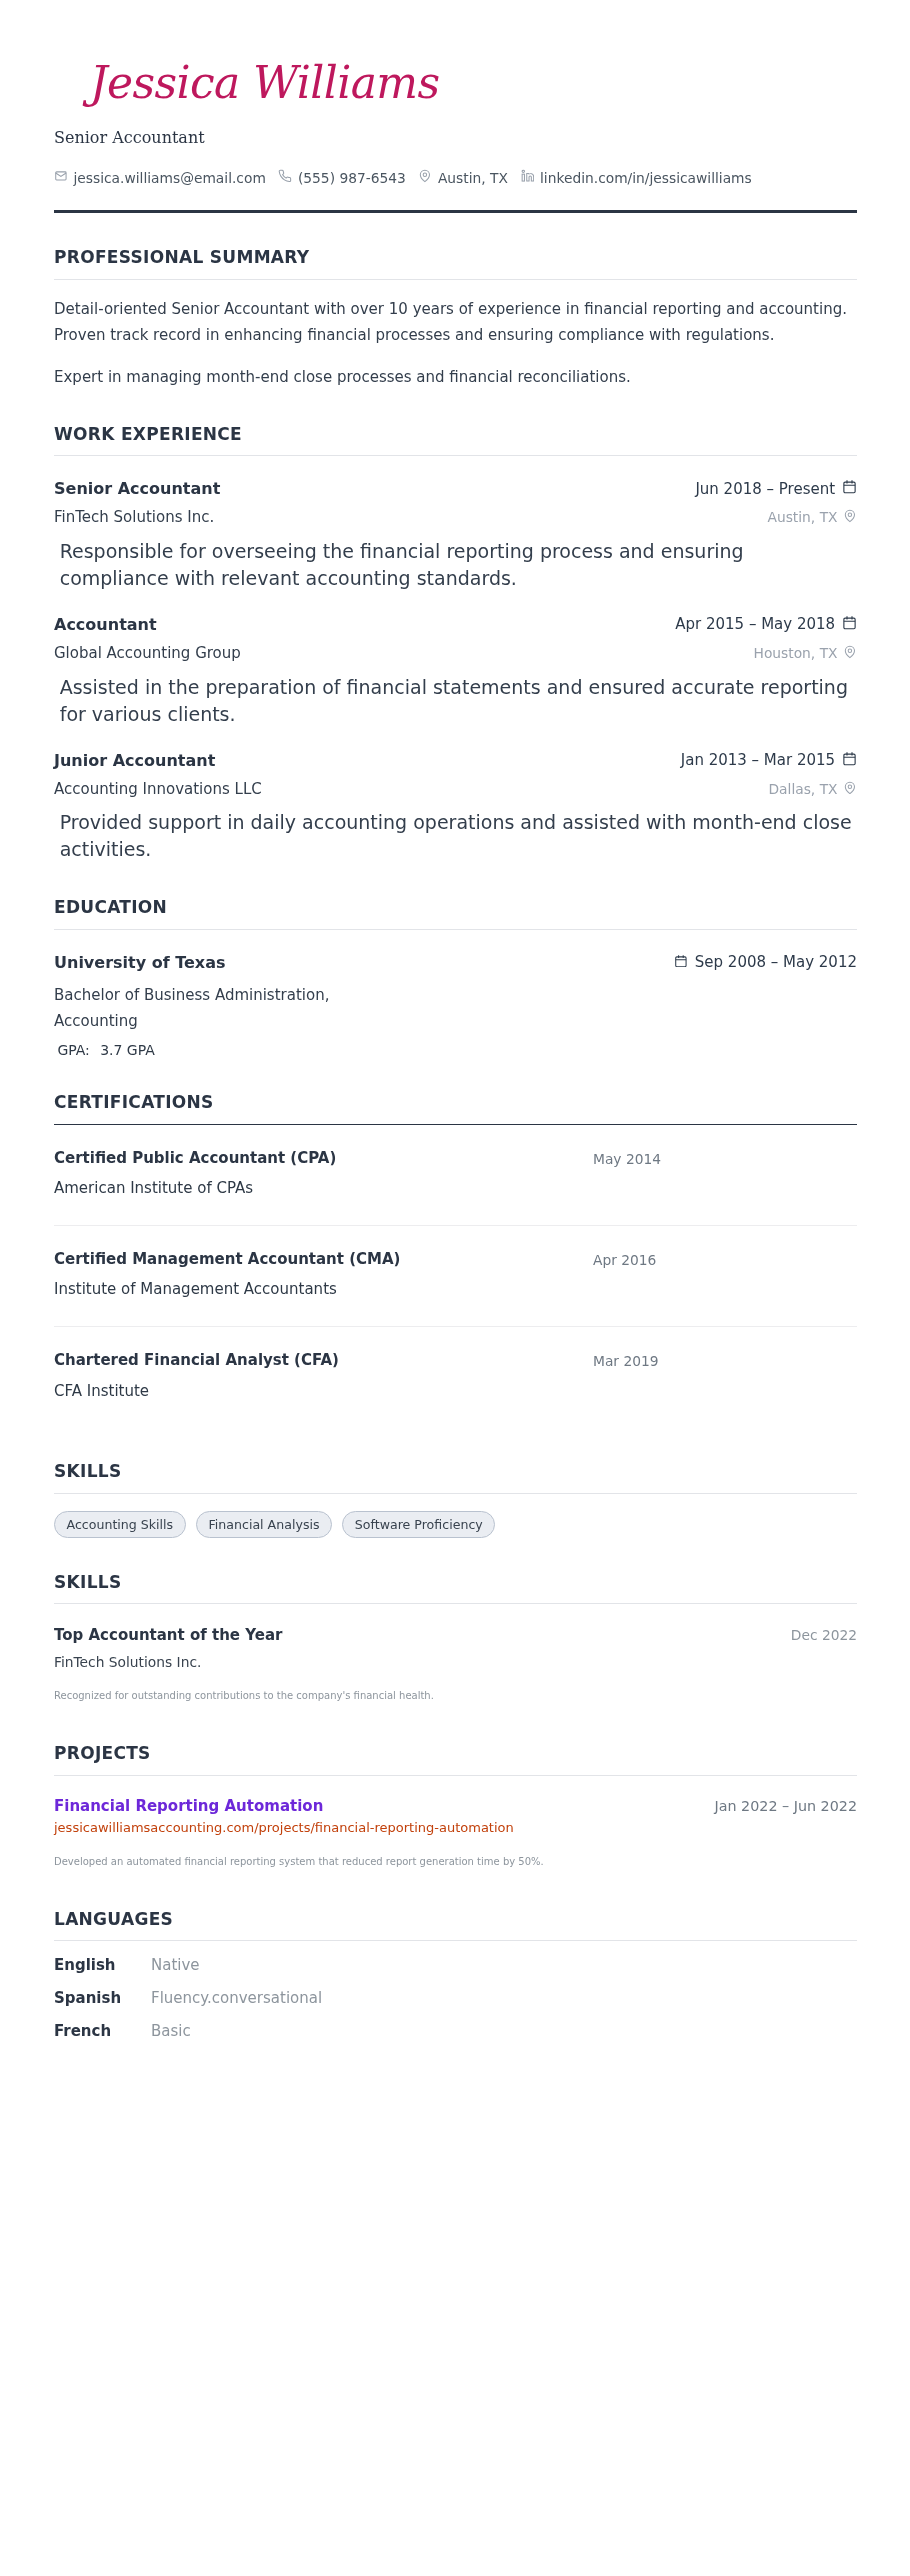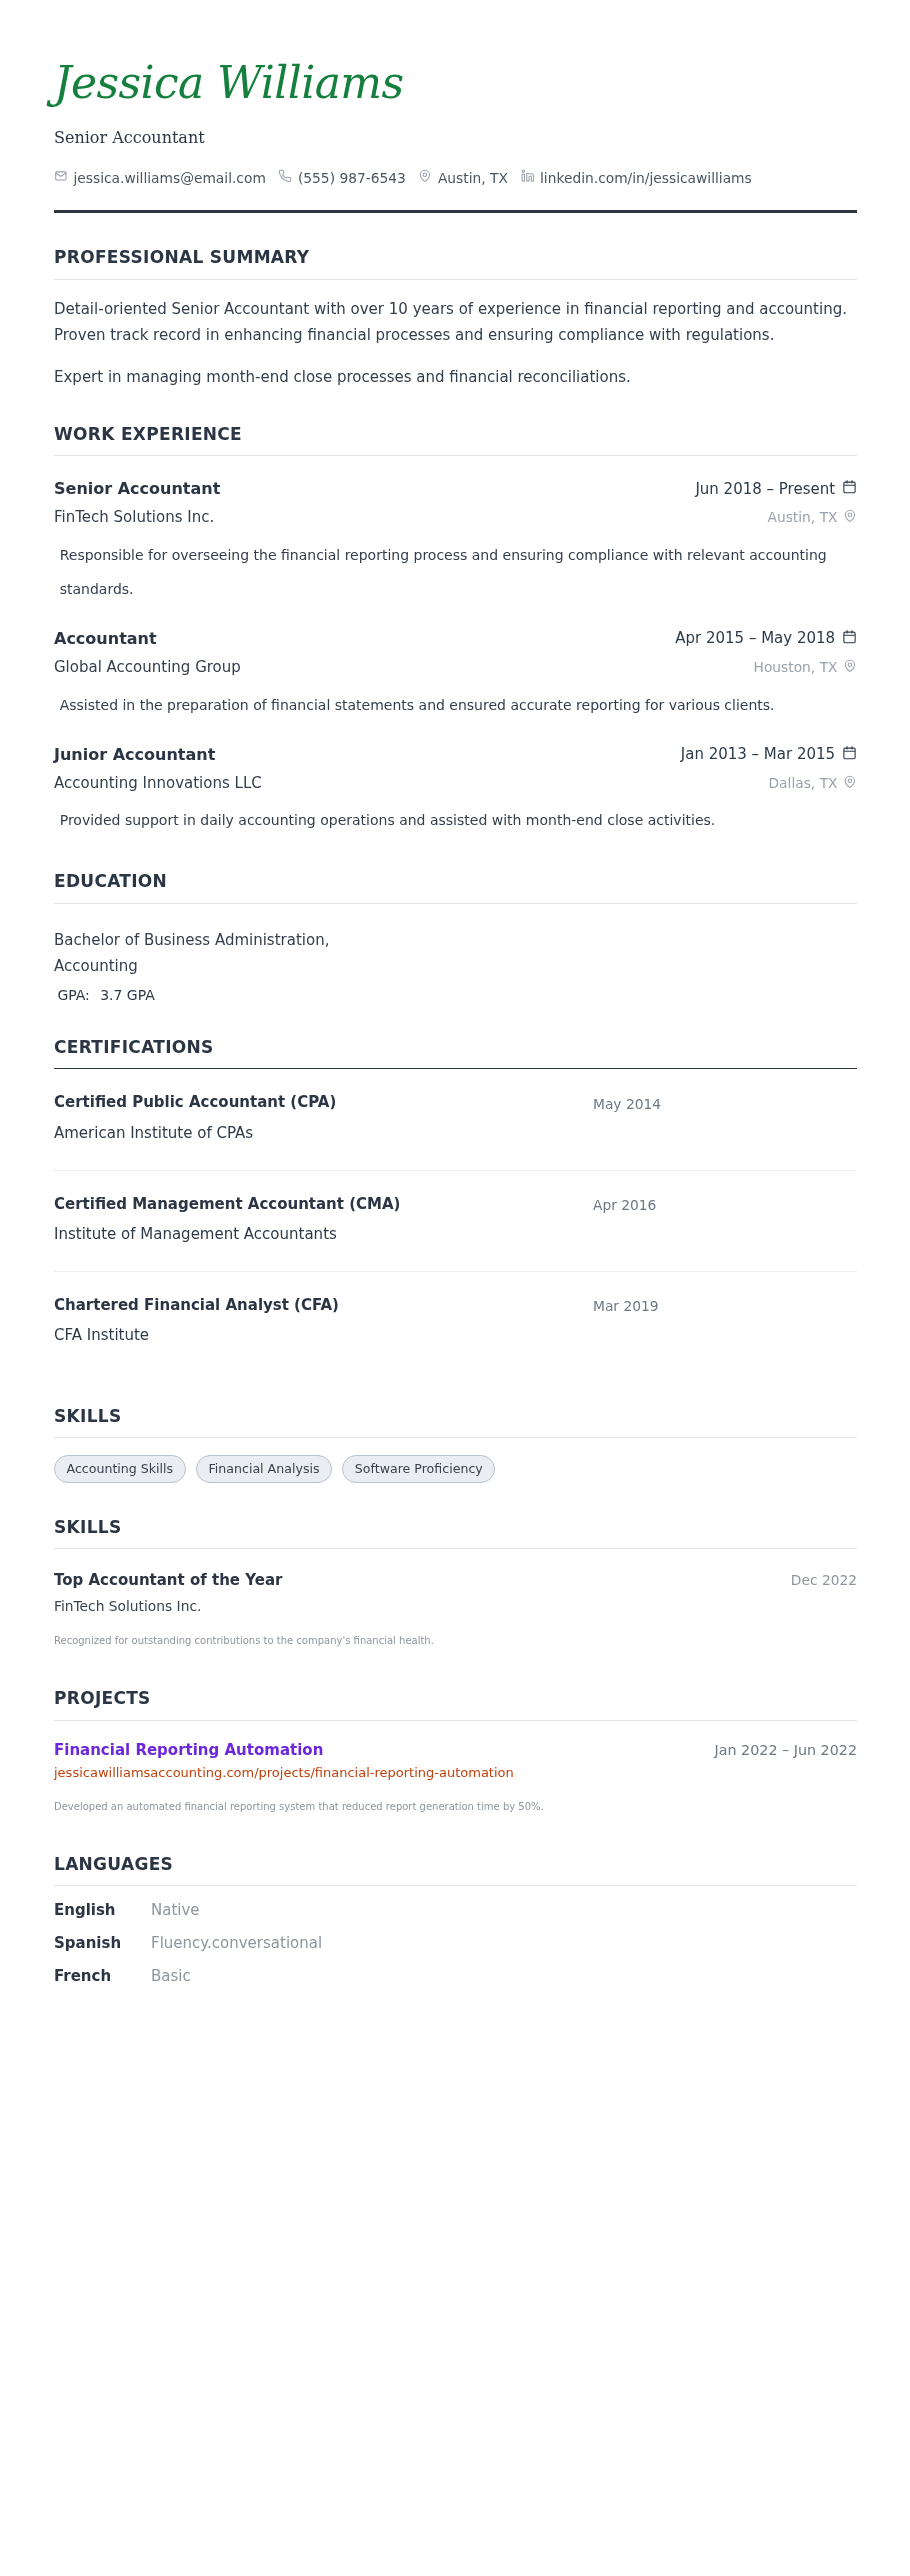--- a/index.html
+++ b/index.html
@@ -6,21 +6,21 @@
   body{
     width:911px;height:2576px;box-sizing:border-box;overflow:hidden;
     font-family:"DejaVu Sans",sans-serif;color:#333e4c;
   }
   .page{padding:55px 54px 0 54px;}
 
   
   .name{
     font-family:"DejaVu Serif","Liberation Serif",serif;
     font-style:italic;font-weight:500;font-size:44px;line-height:55px;
-    color:#15803d;letter-spacing:-0.6px;
+    color:#be185d;letter-spacing:-0.6px;margin-left:36px;
   }
   .headline{
     font-family:"DejaVu Serif","Liberation Serif",serif;
     font-size:16px;color:#2b3544;margin-top:18.4px;
   }
   .contact{display:flex;align-items:center;gap:12.6px;margin-top:22px;
     font-size:13.8px;color:#4a5560;}
   .contact .citem{display:flex;align-items:center;gap:5.7px;}
   .contact svg{stroke:#98a0ab;}
   .header-rule{margin-top:24px;height:2.9px;background:#2b3544;}
@@ -37,21 +37,21 @@
   
   .job{margin-top:23px;}
   .row{display:flex;justify-content:space-between;align-items:center;}
   .job-title{font-size:16px;font-weight:600;color:#2b3544;}
   .dates{font-size:15px;color:#2d3a4a;display:flex;align-items:center;gap:6.9px;}
   .dates svg{stroke:#2d3a4a;}
   .job-sub{margin-top:10.3px;}
   .company{font-size:15px;color:#333e4c;}
   .loc{font-size:13.8px;color:#9aa2ad;display:flex;align-items:center;gap:5.7px;}
   .loc svg{stroke:#9aa2ad;}
-  .desc{margin-top:11.5px;padding-left:5.7px;font-size:14px;line-height:34px;color:#333e4c;}
+  .desc{margin-top:11.5px;padding-left:5.7px;font-size:19px;line-height:27px;color:#333e4c;}
 
   
   .school{font-size:16px;font-weight:600;color:#2b3544;}
   .degree{margin-top:10.3px;font-size:15px;line-height:26px;color:#333e4c;max-width:321px;}
   .gpa{margin-top:8px;padding-left:3.4px;font-size:14px;color:#2e3946;display:flex;gap:10.3px;}
 
   
   .cert{display:grid;grid-template-columns:1fr 264px;padding:24px 0 27.5px 0;}
   .cert.bordered{border-bottom:0.6px solid #ededef;}
   .cert-name{font-size:15px;font-weight:700;color:#2b3544;}
@@ -227,20 +227,32 @@
       </div>
       <div class="desc">Provided support in daily accounting operations and assisted with month-end close activities.</div>
     </div>
   </div>
 
   <div class="section">
     <div class="sec-head">EDUCATION</div>
     <hr class="sec-rule">
 
     <div class="job">
+      <div class="row">
+        <span class="school">University of Texas</span>
+        <span class="dates">
+          <span>
+            <svg width="13.8" height="13.8" viewBox="0 0 24 24" fill="none" stroke-width="1.8">
+              <rect x="3" y="5" width="18" height="17" rx="2"></rect>
+                <path d="M8 2v5M16 2v5M3 10h18"></path>
+            </svg>
+          </span>
+          <span>Sep 2008 – May 2012</span>
+        </span>
+      </div>
       <div class="degree">Bachelor of Business Administration, Accounting</div>
       <div class="gpa">
         <span>GPA:</span>
         <span>3.7 GPA</span>
       </div>
     </div>
   </div>
 
   <div class="section">
     <div class="sec-head">CERTIFICATIONS</div>

